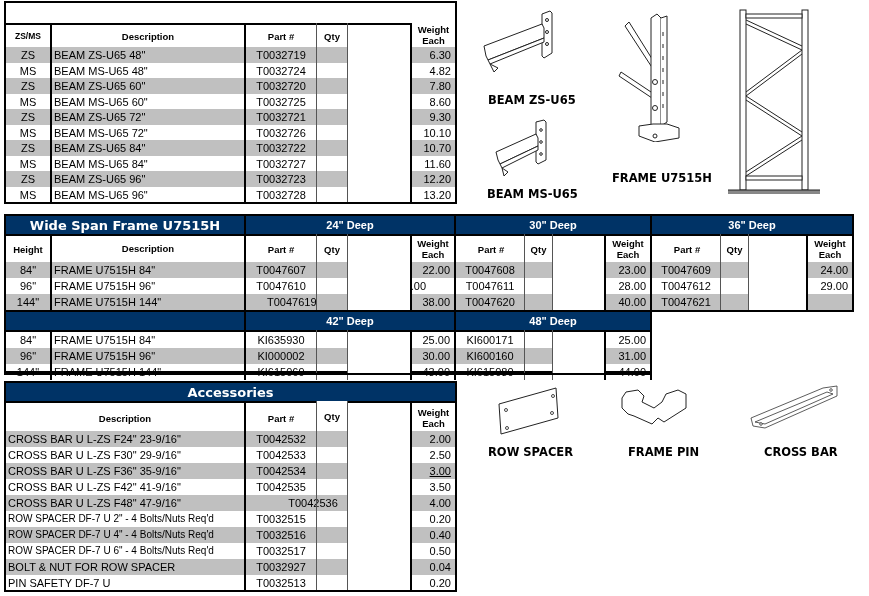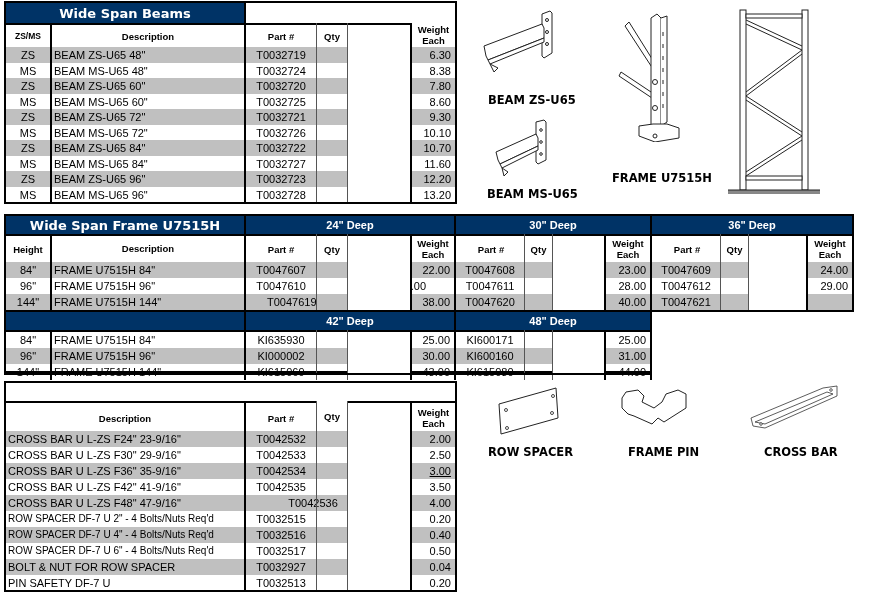--- a/index.html
+++ b/index.html
@@ -20,21 +20,20 @@
   .c-left { text-align:left; padding-left:2px; }
   .vline { position:absolute; top:0; bottom:0; width:2px; background:#000; }
   .vline.thin { width:1px; background:#555; }
   .blank-col { position:absolute; background:#fff; }
   .caption { position:absolute; font-family:"DejaVu Sans", sans-serif; font-weight:bold; font-size:11.5px; white-space:nowrap; }
 </style>
 </head>
 <body>
 
 <div class="abs frame-box" style="left:4px; top:1px; width:453px; height:203px;">
-  <div class="abs navy hdr-title" style="left:0; top:0; width:240px; height:20px;">Wide Span Beams</div>
   <div class="abs" style="left:0; top:20px; width:449px; height:2px; background:#000;"></div>
 
   <div class="colhdr" style="left:0; top:22px; width:44px; height:22px; font-size:8.5px;">ZS/MS</div>
   <div class="colhdr" style="left:46px; top:22px; width:192px; height:22px;">Description</div>
   <div class="colhdr" style="left:240px; top:22px; width:70px; height:22px;">Part #</div>
   <div class="colhdr" style="left:311px; top:22px; width:30px; height:22px;">Qty</div>
   <div class="colhdr" style="left:406px; top:18px; width:43px; height:28px;">Weight Each</div>
 
   <div class="abs" id="beam-rows" style="left:0; top:44px; width:449px; height:155px;">
   <div class="row alt" style="top: 0px; height: 15.5px;">
@@ -42,21 +41,21 @@
         <div class="cell c-left" style="left: 46px; width: 192px;">BEAM ZS-U65 48"</div>
         <div class="cell c-center" style="left: 240px; width: 70px;">T0032719</div>
         <div class="cell c-center" style="left: 311px; width: 30px;"></div>
         <div class="cell c-right" style="left: 406px; width: 43px;">6.30</div>
       </div>
       <div class="row" style="top: 15.5px; height: 15.5px;">
         <div class="cell c-center" style="left: 0px; width: 44px;">MS</div>
         <div class="cell c-left" style="left: 46px; width: 192px;">BEAM MS-U65 48"</div>
         <div class="cell c-center" style="left: 240px; width: 70px;">T0032724</div>
         <div class="cell c-center" style="left: 311px; width: 30px;"></div>
-        <div class="cell c-right" style="left: 406px; width: 43px;">8.38</div>
+        <div class="cell c-right" style="left: 406px; width: 43px;">4.82</div>
       </div>
       <div class="row alt" style="top: 31px; height: 15.5px;">
         <div class="cell c-center" style="left: 0px; width: 44px;">ZS</div>
         <div class="cell c-left" style="left: 46px; width: 192px;">BEAM ZS-U65 60"</div>
         <div class="cell c-center" style="left: 240px; width: 70px;">T0032720</div>
         <div class="cell c-center" style="left: 311px; width: 30px;"></div>
         <div class="cell c-right" style="left: 406px; width: 43px; text-align: right;">7.80</div>
       </div>
       <div class="row" style="top: 46.5px; height: 15.5px;">
         <div class="cell c-center" style="left: 0px; width: 44px;">MS</div>
@@ -247,20 +246,21 @@
   <div class="blank-col" style="left:547px; top:116px; width:51px; height:48px;"></div>
   <div class="vline" style="left:598px; top:114px; height:50px;"></div>
   <div class="vline" style="left:644px; top:96px; height:68px;"></div>
 
   <div class="abs" style="left:646px; top:96px; width:206px; height:70px; background:#fff;"></div>
 </div>
 
 <div class="abs" style="left:4px; top:373px; width:648px; height:2px; background:#000;"></div>
 
 <div class="abs frame-box" style="left:4px; top:381px; width:453px; height:211px;">
+  <div class="abs navy hdr-title" style="left:0; top:0; width:449px; height:18px; border-right:none;">Accessories</div>
   <div class="abs" style="left:0; top:18px; width:449px; height:2px; background:#000;"></div>
 
   <div class="colhdr" style="left:0; top:20px; width:238px; height:30px;">Description</div>
   <div class="colhdr" style="left:240px; top:20px; width:70px; height:30px;">Part #</div>
   <div class="colhdr" style="left:311px; top:18px; width:30px; height:30px;">Qty</div>
   <div class="colhdr" style="left:406px; top:20px; width:43px; height:30px;">Weight Each</div>
 
   <div class="abs" id="acc-rows" style="left:0; top:48px; width:449px; height:160px;">
       <div class="row alt" style="top: 0px; height: 16px;">
         <div class="cell c-left" style="left: 0px; width: 238px;">CROSS BAR U L-ZS F24" 23-9/16"</div>

